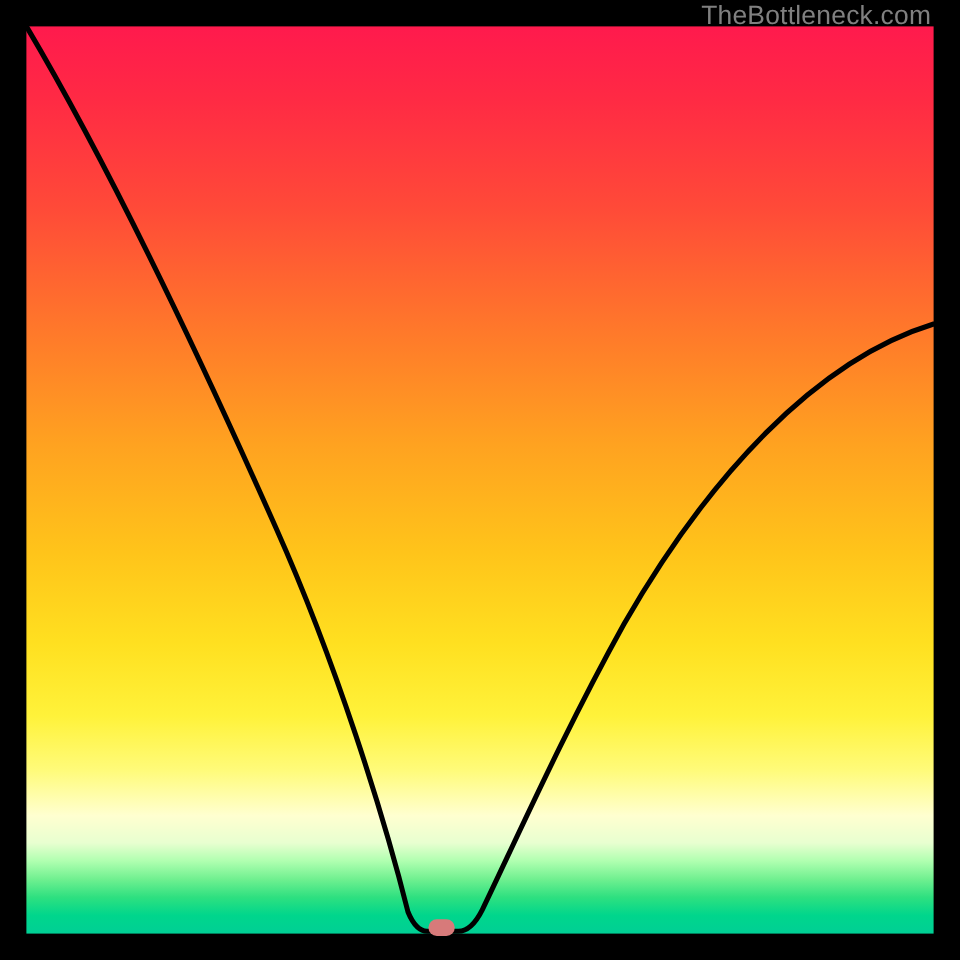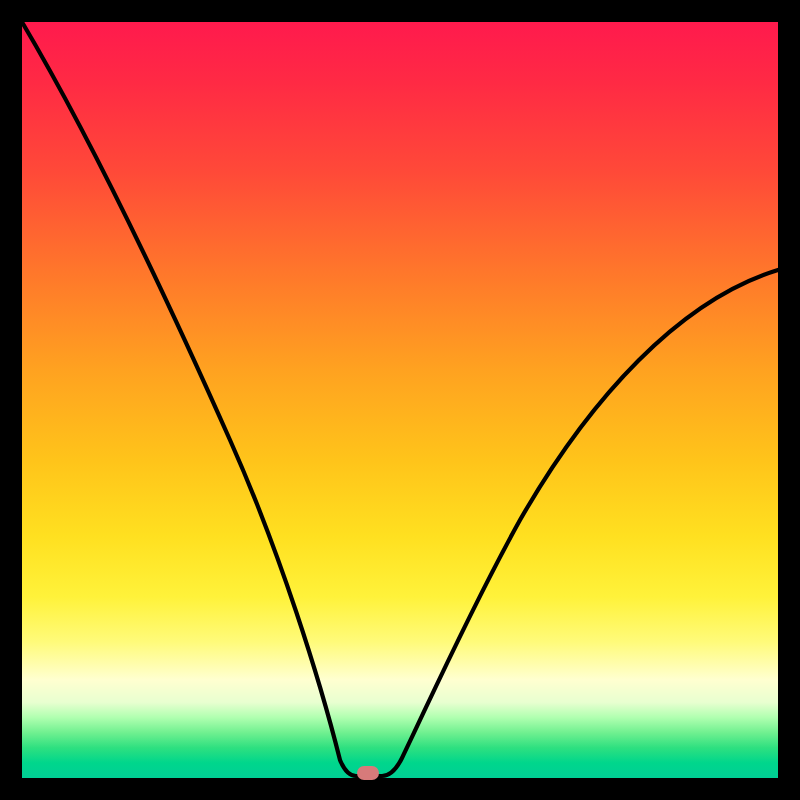--- a/index.html
+++ b/index.html
@@ -80,14 +80,15 @@
              C 280 552, 320 680, 340 760
              C 345 772, 350 776, 356 776
              L 382 776
              C 390 776, 396 770, 402 758
              C 430 700, 470 610, 520 520
              C 590 398, 680 300, 778 270" fill="none" stroke="#000000" stroke-width="4.2" stroke-linecap="round"></path>
   </svg>
 
   <div class="marker" style="left:357px; top:766px;"></div>
 
+  <div class="watermark">TheBottleneck.com</div>
 
 </div>
 
 </body></html>

